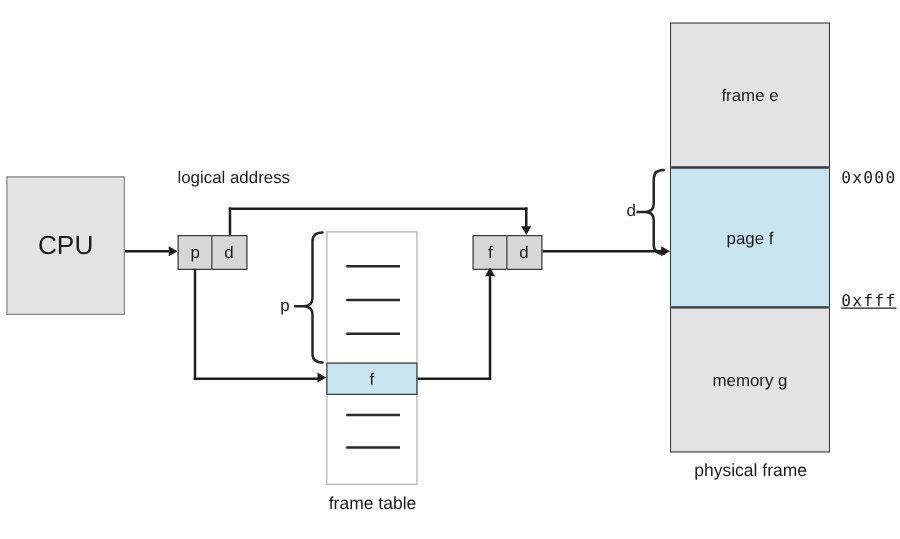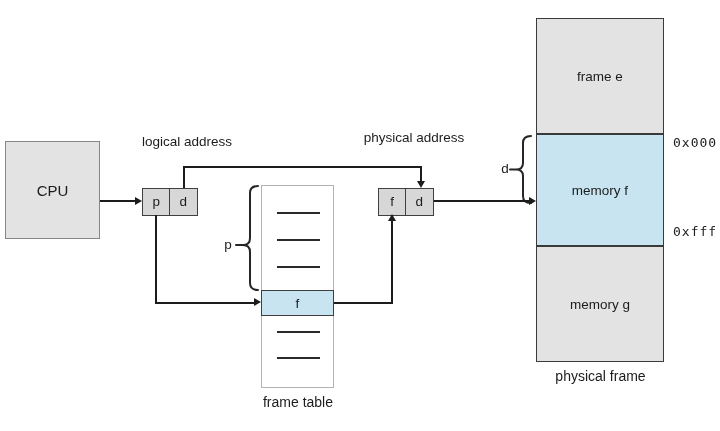--- a/index.html
+++ b/index.html
@@ -11,24 +11,24 @@
   .canvas {
     position:relative; width:720px; height:431px;
     background:#ffffff; overflow:hidden;
   }
   .abs { position:absolute; }
   .center { display:flex; align-items:center; justify-content:center; }
   .lbl { font-size:13.5px; text-align:center; white-space:nowrap; }
 
   
   .cpu-box {
-    left:5px; top:141px; width:95px; height:98px;
+    left:5px; top:141px; width:95px; height:111px;
     background:var(--box-gray,#e3e3e3);
     border:1.5px solid #868686;
-    font-size:15px;
+    font-size:21px;
   }
   .addr-box { display:flex; }
   .addr-box .cell {
     width:28.5px; height:27.5px;
     background:var(--cell-gray,#d7d7d7);
     border:1.5px solid #3f3f3f;
     display:flex; align-items:center; justify-content:center;
     font-size:13.5px;
   }
   .addr-box .cell + .cell { margin-left:-1.5px; }
@@ -86,21 +86,20 @@
 </head>
 <body>
 
 <div class="canvas">
 
   <div class="abs center cpu-box">
     <span>CPU</span>
   </div>
 
   <div class="abs lbl" style="left:118px; top:134px; width:138px;">logical address</div>
-  <div class="abs lbl" style="left:345px; top:130px; width:138px;">physical address</div>
   <div class="abs lbl" style="left:238px; top:394px; width:120px; font-size:14px;">frame table</div>
   <div class="abs lbl" style="left:528px; top:368px; width:145px; font-size:14px;">physical frame</div>
 
   <div class="abs addr-box logical-box">
     <div class="cell">p</div>
     <div class="cell">d</div>
   </div>
 
   <div class="abs addr-box physical-box">
     <div class="cell">f</div>
@@ -111,26 +110,26 @@
     <div class="pt-dash" style="top:26px;"></div>
     <div class="pt-dash" style="top:53px;"></div>
     <div class="pt-dash" style="top:80px;"></div>
     <div class="pt-frow center">f</div>
     <div class="pt-dash" style="top:145px;"></div>
     <div class="pt-dash" style="top:171px;"></div>
   </div>
 
   <div class="abs memory">
     <div class="frame frame-e center">frame e</div>
-    <div class="frame frame-f center">memory f</div>
+    <div class="frame frame-f center">page f</div>
     <div class="frame frame-g center">memory g</div>
   </div>
 
   <div class="abs mono" style="left:673px; top:135px;">0x000</div>
-  <div class="abs mono" style="left:673px; top:224px;">0xfff</div>
+  <div class="abs mono" style="left:673px; top:234px;text-decoration:underline;">0xfff</div>
 
   <svg class="brace" style="left:225px; top:180px;" width="40" height="115" viewBox="0 0 40 115">
     <path d="M33,6 Q25,6 25,13 L25,58 Q25,65 18,65 L11,65 M18,65 Q25,65 25,72 L25,103 Q25,110 33,110"></path>
   </svg>
   <div class="abs lbl" style="left:220px; top:237px; width:16px;">p</div>
 
   <svg class="brace" style="left:500px; top:130px;" width="40" height="78" viewBox="0 0 40 78">
     <path d="M31,6 Q23,6 23,13 L23,33 Q23,39.5 16,39.5 L10,39.5 M16,39.5 Q23,39.5 23,46 L23,66 Q23,73 31,73"></path>
   </svg>
   <div class="abs lbl" style="left:497px; top:161px; width:16px;">d</div>

